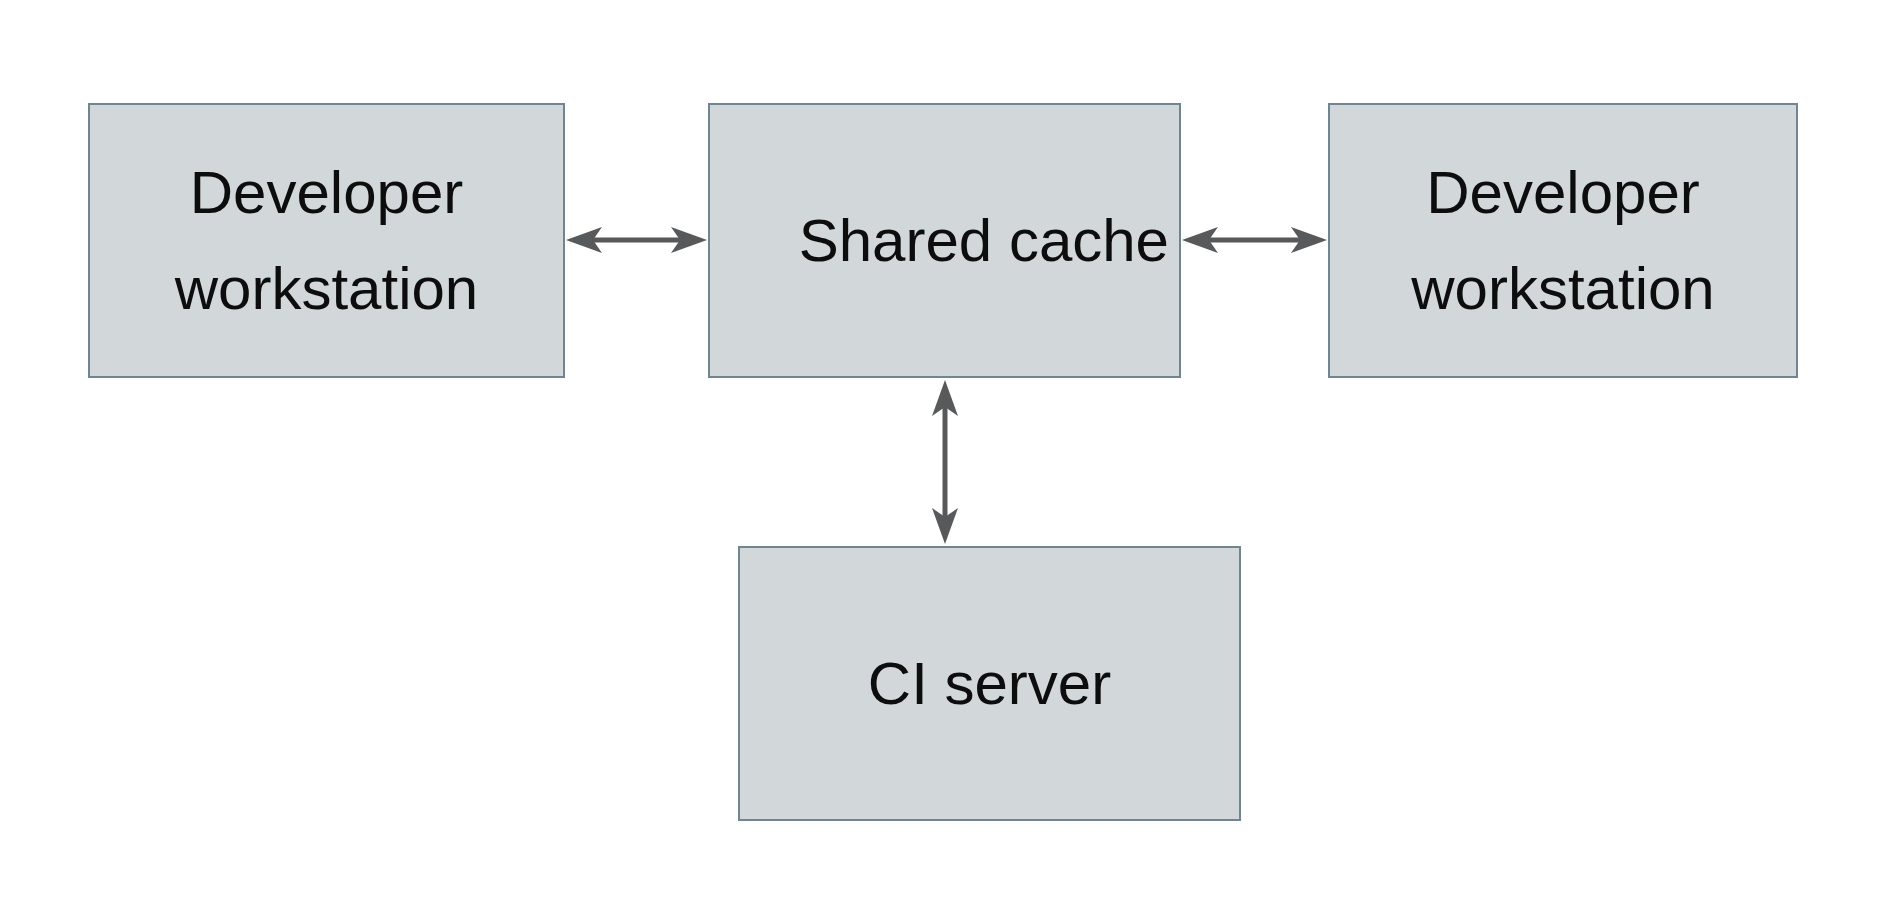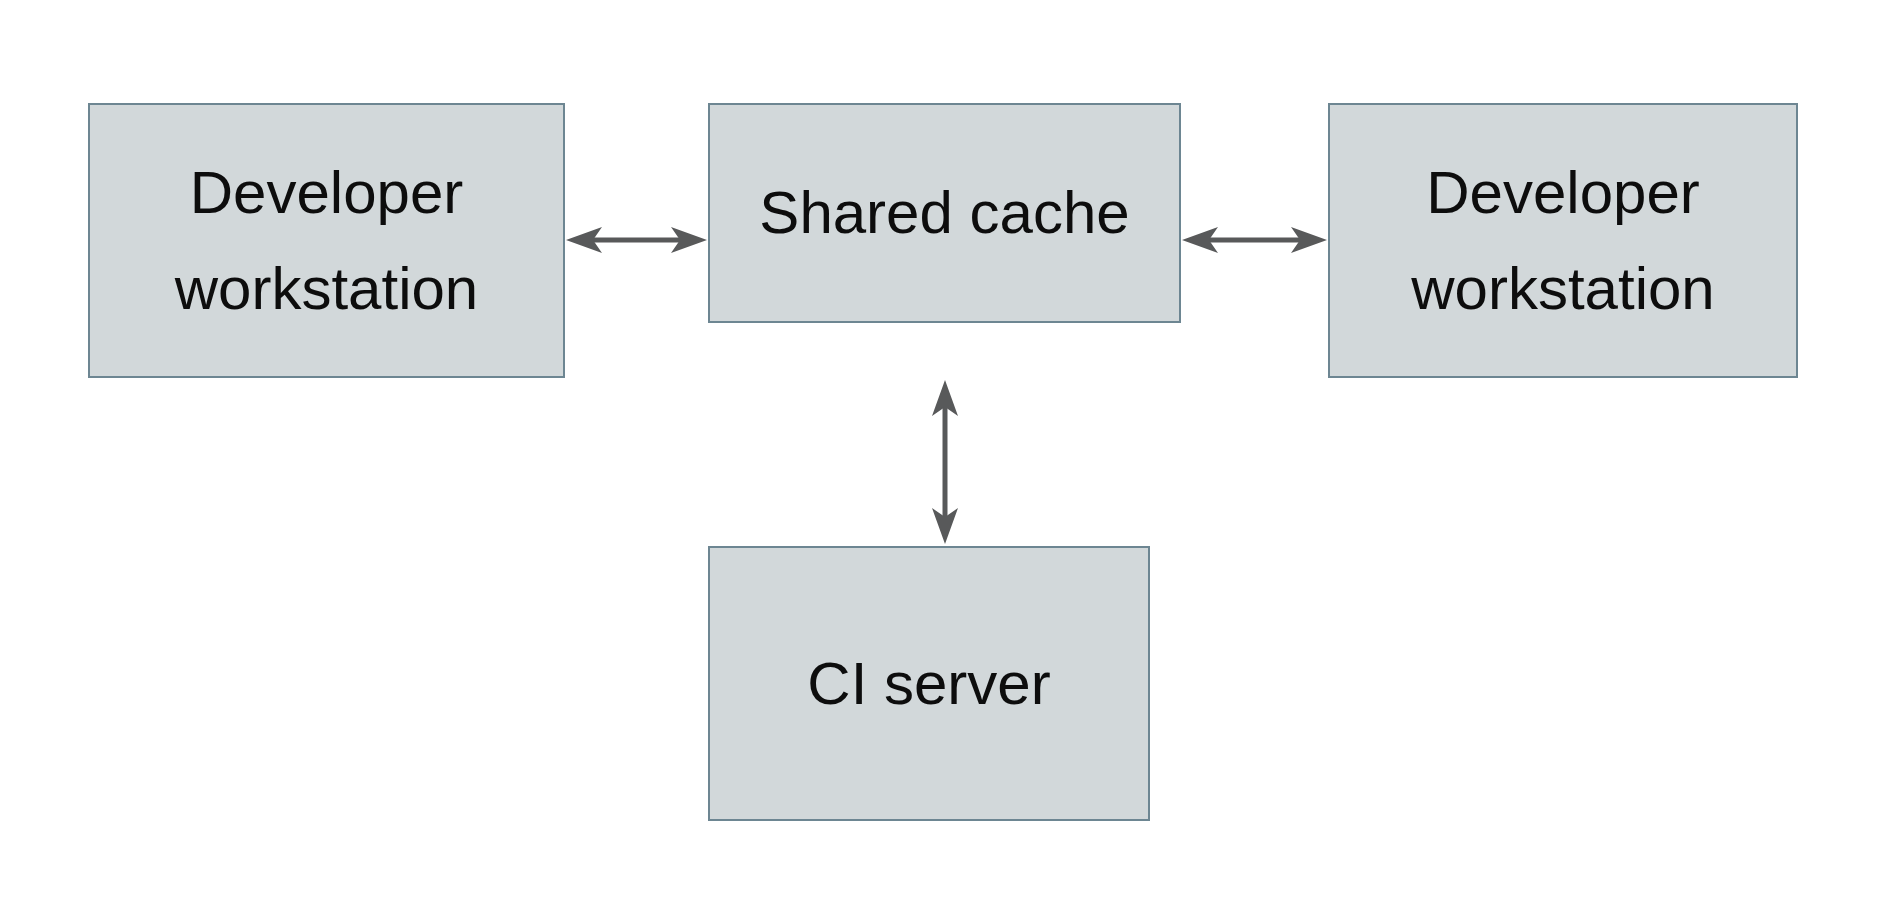--- a/index.html
+++ b/index.html
@@ -27,23 +27,23 @@
   }
   .node .label {
     font-size: 60px;
     line-height: 96px;
     color: var(--text, #0d0d0d);
     letter-spacing: 0px;
     white-space: normal;
     padding: 0 10px;
   }
   .node-dev-left   { left: 88px;   top: 103px; width: 477px; height: 275px; }
-  .node-cache      { left: 708px;  top: 103px; width: 473px; height: 220px; }
+  .node-cache      { left: 708px;  top: 103px; width: 473px; height: 275px; justify-content: flex-end; }
   .node-dev-right  { left: 1328px; top: 103px; width: 470px; height: 275px; }
-  .node-ci         { left: 708px;  top: 546px; width: 442px; height: 275px; }
+  .node-ci         { left: 738px;  top: 546px; width: 503px; height: 275px; }
   .edges-overlay {
     position: absolute;
     left: 0; top: 0;
     width: 1900px;
     height: 922px;
     pointer-events: none;
   }
   .edge-shaft {
     stroke: var(--arrow, #58595a);
     stroke-width: 5;

